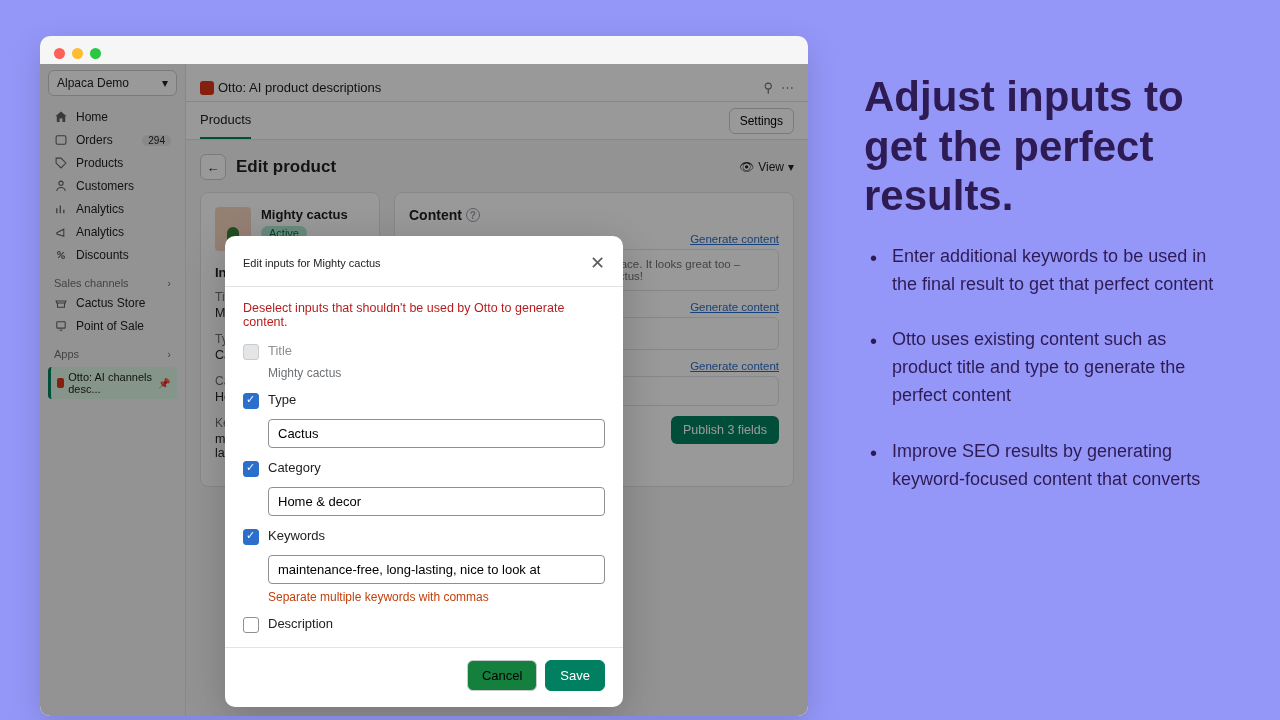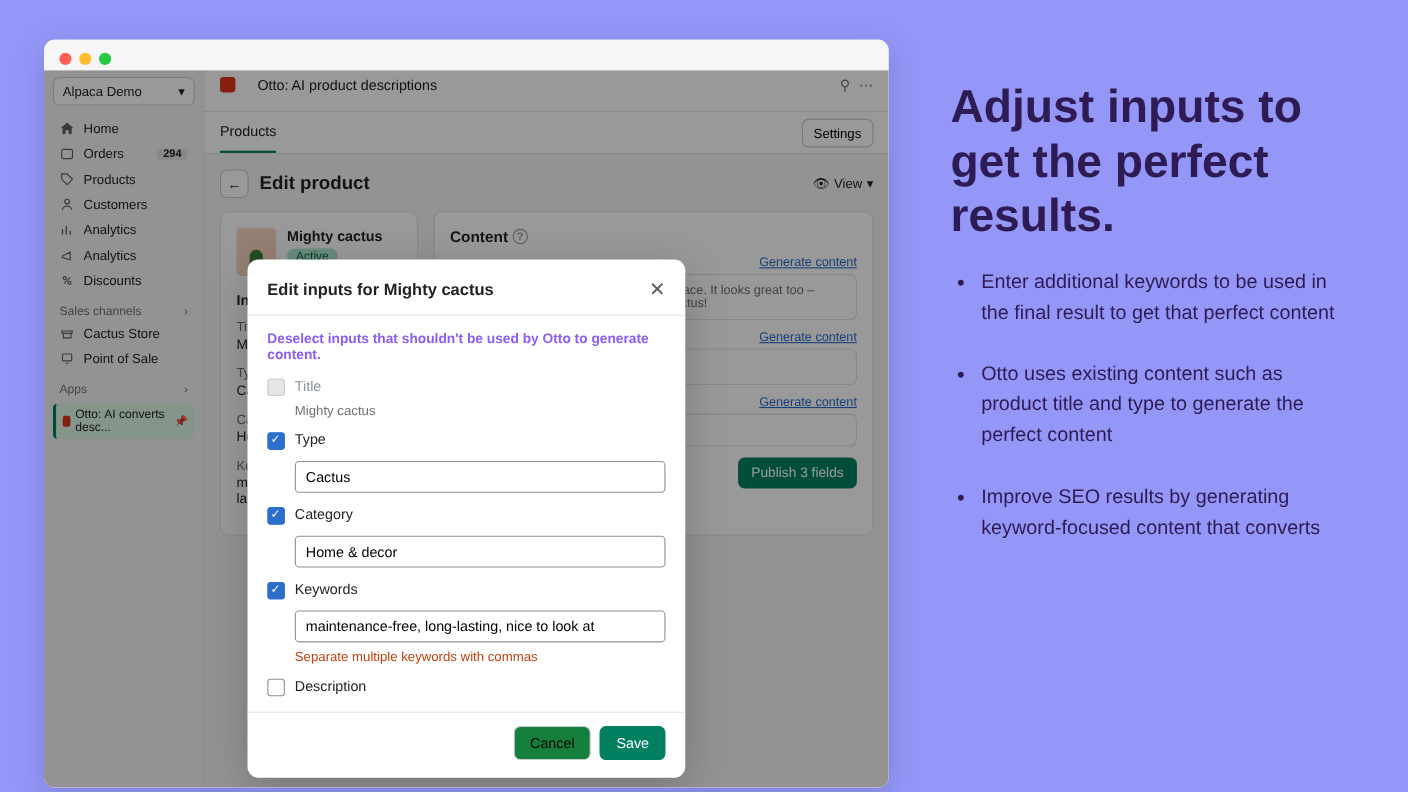--- a/index.html
+++ b/index.html
@@ -11,25 +11,25 @@
 .promo li::before { content: "•"; position: absolute; left: 6px; font-size: 20px; }
 .mac-window { position: relative; width: 768px; height: 680px; background: #f6f6f7; border-radius: 10px; margin: 36px 0 16px 40px; box-shadow: 0 8px 30px rgba(0,0,0,.15); overflow: hidden; display: flex; flex-direction: column; flex-shrink: 0; }
 .traffic { position: absolute; left: 14px; top: 12px; display: flex; gap: 7px; z-index: 30; }
 .traffic div { width: 11px; height: 11px; border-radius: 50%; }
 .t-red{background:#ff5f57}.t-yellow{background:#febc2e}.t-green{background:#28c840}
 .app-body { display: flex; height: 100%; padding-top: 28px; }
 .sidebar { width: 146px; background: #f6f6f7; border-right: 1px solid #e1e3e5; padding: 6px 8px; flex-shrink: 0; }
 .store-select { background: #fff; border: 1px solid #c9cccf; border-radius: 6px; padding: 5px 8px; display: flex; align-items: center; justify-content: space-between; font-size: 12px; margin-bottom: 10px; cursor: pointer; }
 .nav-item { display: flex; align-items: center; gap: 8px; padding: 4px 6px; font-size: 12px; color: #202223; border-radius: 4px; cursor: pointer; margin-bottom: 1px; }
 .nav-section { font-size: 11px; color: #6d7175; padding: 10px 6px 3px; display: flex; justify-content: space-between; align-items: center; }
-.badge-count { background: #e4e5e7; border-radius: 8px; padding: 0 6px; font-size: 10px; margin-left: auto; font-weight: bold; }
+.badge-count { background: #e4e5e7; border-radius: 8px; padding: 0 6px; font-size: 10px; margin-left: auto; }
 .app-pill { background: #e0f8e6; border-left: 3px solid #008060; padding: 4px 6px; font-size: 11px; display: flex; align-items: center; gap: 4px; border-radius: 4px; margin-top: 4px; }
 .app-pill span:first-child { width: 10px; height: 10px; background: #de3618; border-radius: 2px; display: inline-block; }
 .main { flex: 1; display: flex; flex-direction: column; background: #f6f6f7; }
-.topbar { display: flex; align-items: flex-start; gap: 20px; padding: 6px 14px; border-bottom: 1px solid #e1e3e5; background: #fff; height: 38px; }
+.topbar { display: flex; align-items: flex-end; gap: 4px; padding: 6px 14px; border-bottom: 1px solid #e1e3e5; background: #fff; height: 38px; }
 .topbar .app-icon { width: 14px; height: 14px; background: #de3618; border-radius: 3px; }
 .topbar-actions { margin-left: auto; display: flex; gap: 8px; color: #6d7175; }
 .tabs-row { display: flex; align-items: center; padding: 0 14px; border-bottom: 1px solid #e1e3e5; background: #fff; height: 38px; }
 .tab { padding: 10px 0; margin-right: 16px; font-size: 13px; color: #202223; border-bottom: 2px solid #008060; font-weight: 500; }
 .settings-btn { margin-left: auto; border: 1px solid #c9cccf; background: #fff; border-radius: 6px; padding: 5px 10px; font-size: 12px; }
 .page-content { padding: 14px; flex: 1; overflow: hidden; position: relative; }
 .page-header { display: flex; align-items: center; gap: 10px; margin-bottom: 12px; }
 .back-btn { border: 1px solid #c9cccf; background: #fff; border-radius: 6px; width: 26px; height: 26px; display: flex; align-items: center; justify-content: center; }
 .page-header h2 { font-size: 17px; font-weight: 600; }
 .view-btn { margin-left: auto; font-size: 12px; color: #202223; display: flex; align-items: center; gap: 4px; }
@@ -49,24 +49,24 @@
 .content-block { border: 1px solid #e1e3e5; border-radius: 6px; padding: 8px 10px; margin-bottom: 10px; font-size: 11.5px; color: #6d7175; }
 .gen-link { font-size: 11.5px; color: #2c6ecb; text-decoration: underline; text-align: right; margin-bottom: 4px; display: block; }
 .publish-btn { background: #008060; color: #fff; border: none; border-radius: 6px; padding: 7px 12px; font-size: 12.5px; float: right; }
 .help-icon { display: inline-flex; width: 14px; height: 14px; border-radius: 50%; border: 1px solid #999ea4; color: #999ea4; font-size: 10px; align-items: center; justify-content: center; flex-shrink: 0; }
 .icon-svg { width: 14px; height: 14px; fill: #5c5f62; flex-shrink: 0; }
 
 
 .overlay { position: absolute; inset: 28px 0 0 0; background: rgba(0,0,0,.4); z-index: 40; }
 .modal { position: absolute; z-index: 50; left: 50%; top: 200px; transform: translateX(-50%); width: 398px; background: #fff; border-radius: 10px; box-shadow: 0 10px 40px rgba(0,0,0,.2); }
 .modal-header { padding: 16px 18px 12px; display: flex; justify-content: space-between; align-items: center; border-bottom: 1px solid #e1e3e5; }
-.modal-header h3 { font-size: 15px; font-weight: 700; }
+.modal-header h3 { font-size: 11px; font-weight: 400; }
 .close-x { font-size: 18px; color: #5c5f62; cursor: pointer; background: none; border: none; }
 .modal-body { padding: 14px 18px; }
-.modal-subtext { font-size: 12.5px; color: #8b5cf6; margin-bottom: 14px; font-weight: bold; }
+.modal-subtext { font-size: 12.5px; color: #b91c1c; margin-bottom: 14px; }
 .check-row { display: flex; align-items: flex-start; gap: 9px; margin-bottom: 6px; }
 .checkbox { width: 16px; height: 16px; border-radius: 3px; border: 1px solid #8c9196; flex-shrink: 0; margin-top: 1px; position: relative; cursor: pointer; }
 .checkbox.checked { background: #2c6ecb; border-color: #2c6ecb; }
 .checkbox.checked::after { content: "✓"; color: #fff; font-size: 11px; position: absolute; left: 2px; top: -1px; }
 .checkbox.disabled { background: #e4e5e7; border-color: #c9cccf; cursor: default; }
 .check-label { font-size: 13px; flex: 1; }
 .check-label.disabled { color: #8c9196; }
 .check-sub { font-size: 12px; color: #6d7175; margin: 2px 0 12px 25px; }
 .text-input { width: calc(100% - 25px); margin: 4px 0 12px 25px; border: 1px solid #8c9196; border-radius: 4px; padding: 6px 9px; font-size: 13px; font-family: inherit; }
 .help-text { font-size: 12px; color: #c2410c; margin: -6px 0 12px 25px; }
@@ -153,21 +153,21 @@
             <path d="M8 16h4" stroke="#5c5f62" stroke-width="1.5"></path>
           </svg>
           <span>Point of Sale</span>
         </div>
       <div class="nav-section">
           <span>Apps</span>
           <span>›</span>
         </div>
       <div class="app-pill">
           <span></span>
-          <span>Otto: AI converts desc...</span>
+          <span>Otto: AI channels desc...</span>
           <span class="pin">📌</span>
         </div>
     </div>
 
     <div class="main">
       <div class="topbar">
         <div class="app-icon"></div>
         <span>Otto: AI product descriptions</span>
         <div class="topbar-actions">
           <span>⚲</span>

